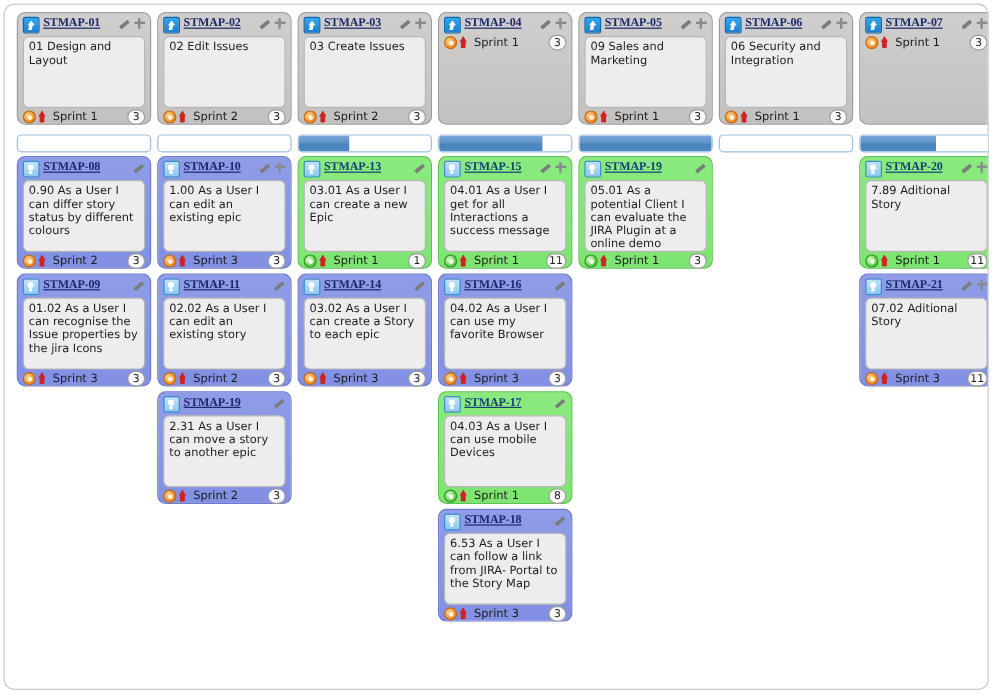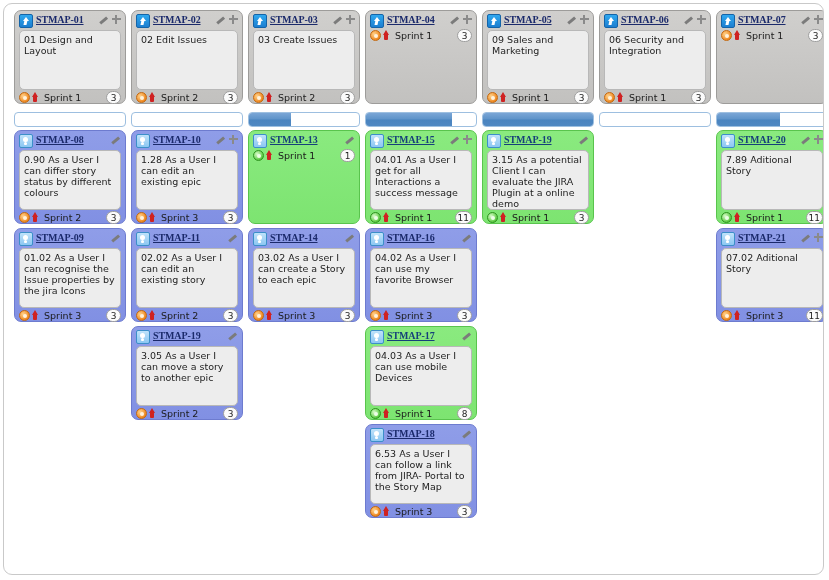--- a/index.html
+++ b/index.html
@@ -487,21 +487,21 @@
       <div class="col">
         <div class="card blue">
           <div class="card-head">
             <span class="type-icon ico-story"></span>
             <span class="card-key">STMAP-10</span>
             <span class="head-actions">
               <span class="ico-pencil"></span>
               <span class="ico-plus"></span>
             </span>
           </div>
-          <div class="card-body">1.28 As a User I can edit an existing epic</div>
+          <div class="card-body">1.00 As a User I can edit an existing epic</div>
           <div class="card-foot">
             <span class="sprint-icon ico-sprint-orange"></span>
             <span class="prio-icon ico-prio"></span>
             <span class="sprint-label">Sprint 3</span>
             <span class="points">3</span>
           </div>
         </div>
         <div class="card blue">
           <div class="card-head">
             <span class="type-icon ico-story"></span>
@@ -519,38 +519,39 @@
           </div>
         </div>
         <div class="card blue">
           <div class="card-head">
             <span class="type-icon ico-story"></span>
             <span class="card-key">STMAP-19</span>
             <span class="head-actions">
               <span class="ico-pencil"></span>
             </span>
           </div>
-          <div class="card-body">3.05 As a User I can move a story to another epic</div>
+          <div class="card-body">2.31 As a User I can move a story to another epic</div>
           <div class="card-foot">
             <span class="sprint-icon ico-sprint-orange"></span>
             <span class="prio-icon ico-prio"></span>
             <span class="sprint-label">Sprint 2</span>
             <span class="points">3</span>
           </div>
         </div>
       </div>
       <div class="col">
         <div class="card green">
           <div class="card-head">
             <span class="type-icon ico-story"></span>
             <span class="card-key">STMAP-13</span>
             <span class="head-actions">
               <span class="ico-pencil"></span>
             </span>
           </div>
+          <div class="card-body">03.01 As a User I can create a new Epic</div>
           <div class="card-foot">
             <span class="sprint-icon ico-sprint-green"></span>
             <span class="prio-icon ico-prio"></span>
             <span class="sprint-label">Sprint 1</span>
             <span class="points">1</span>
           </div>
         </div>
         <div class="card blue">
           <div class="card-head">
             <span class="type-icon ico-story"></span>
@@ -637,21 +638,21 @@
       </div>
       <div class="col">
         <div class="card green">
           <div class="card-head">
             <span class="type-icon ico-story"></span>
             <span class="card-key">STMAP-19</span>
             <span class="head-actions">
               <span class="ico-pencil"></span>
             </span>
           </div>
-          <div class="card-body">3.15 As a potential Client I can evaluate the JIRA Plugin at a online demo</div>
+          <div class="card-body">05.01 As a potential Client I can evaluate the JIRA Plugin at a online demo</div>
           <div class="card-foot">
             <span class="sprint-icon ico-sprint-green"></span>
             <span class="prio-icon ico-prio"></span>
             <span class="sprint-label">Sprint 1</span>
             <span class="points">3</span>
           </div>
         </div>
       </div>
       <div class="col">
         <div class="slot-empty"></div>

